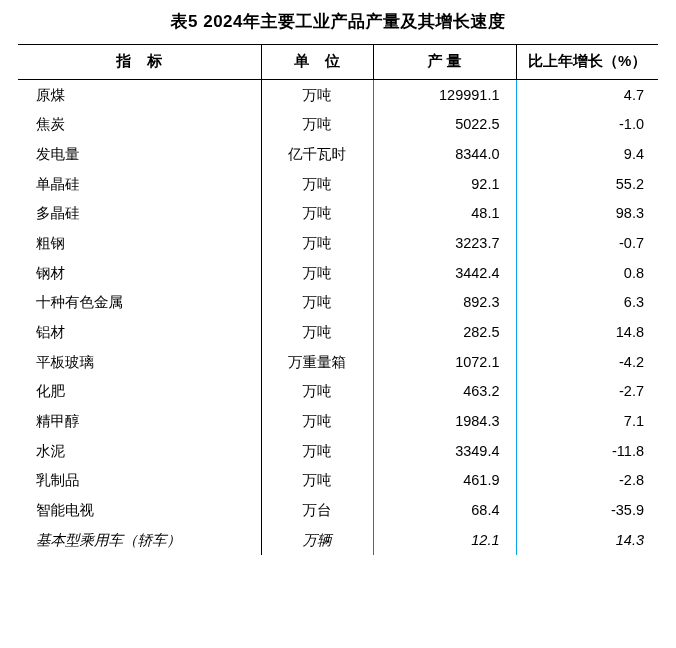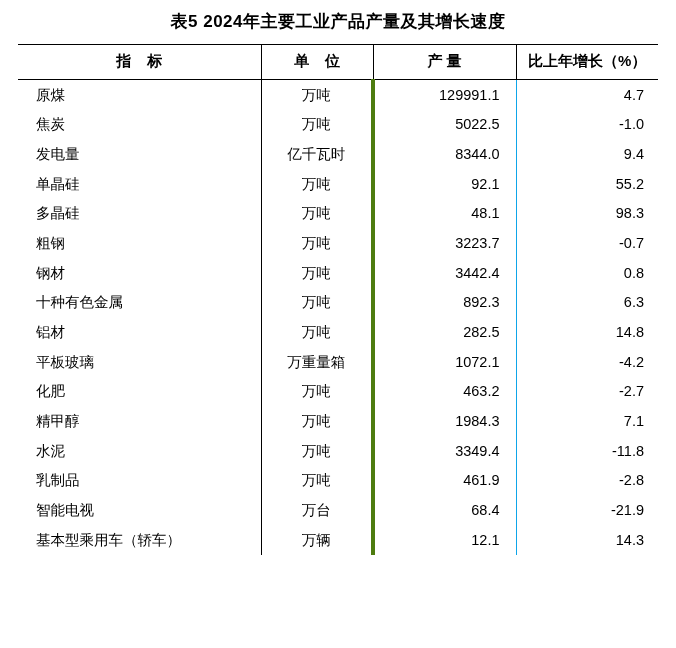--- a/index.html
+++ b/index.html
@@ -69,34 +69,35 @@
     font-size: 14.5px;
     line-height: 1.15;
   }
   td.cell-item {
     text-align: left;
     padding-left: 18px !important;
     border-right: 1px solid #000;
   }
   td.cell-unit {
     text-align: center;
-    border-right: 4px solid #4d7c0f;
+    border-right: 1px solid #4d7c0f;
   }
   td.cell-out {
     text-align: right;
     padding-right: 16px !important;
     border-right: 1px solid #0ea5e9;
   }
   td.cell-grow {
     text-align: right;
     padding-right: 14px !important;
     margin-left: 32px;
   }
   tbody tr:last-child td {
     border-bottom: none;
+    font-style: italic;
   }
 </style>
 </head>
 <body>
 
 <div class="page">
 
   <div class="title">表5  2024年主要工业产品产量及其增长速度</div>
 
   <table class="data-table">
@@ -196,21 +197,21 @@
       <tr>
         <td class="cell-item">乳制品</td>
         <td class="cell-unit">万吨</td>
         <td class="cell-out">461.9</td>
         <td class="cell-grow">-2.8</td>
       </tr>
       <tr>
         <td class="cell-item">智能电视</td>
         <td class="cell-unit">万台</td>
         <td class="cell-out">68.4</td>
-        <td class="cell-grow">-21.9</td>
+        <td class="cell-grow">-35.9</td>
       </tr>
       <tr>
         <td class="cell-item">基本型乘用车（轿车）</td>
         <td class="cell-unit">万辆</td>
         <td class="cell-out">12.1</td>
         <td class="cell-grow">14.3</td>
       </tr>
     </tbody>
   </table>
 

